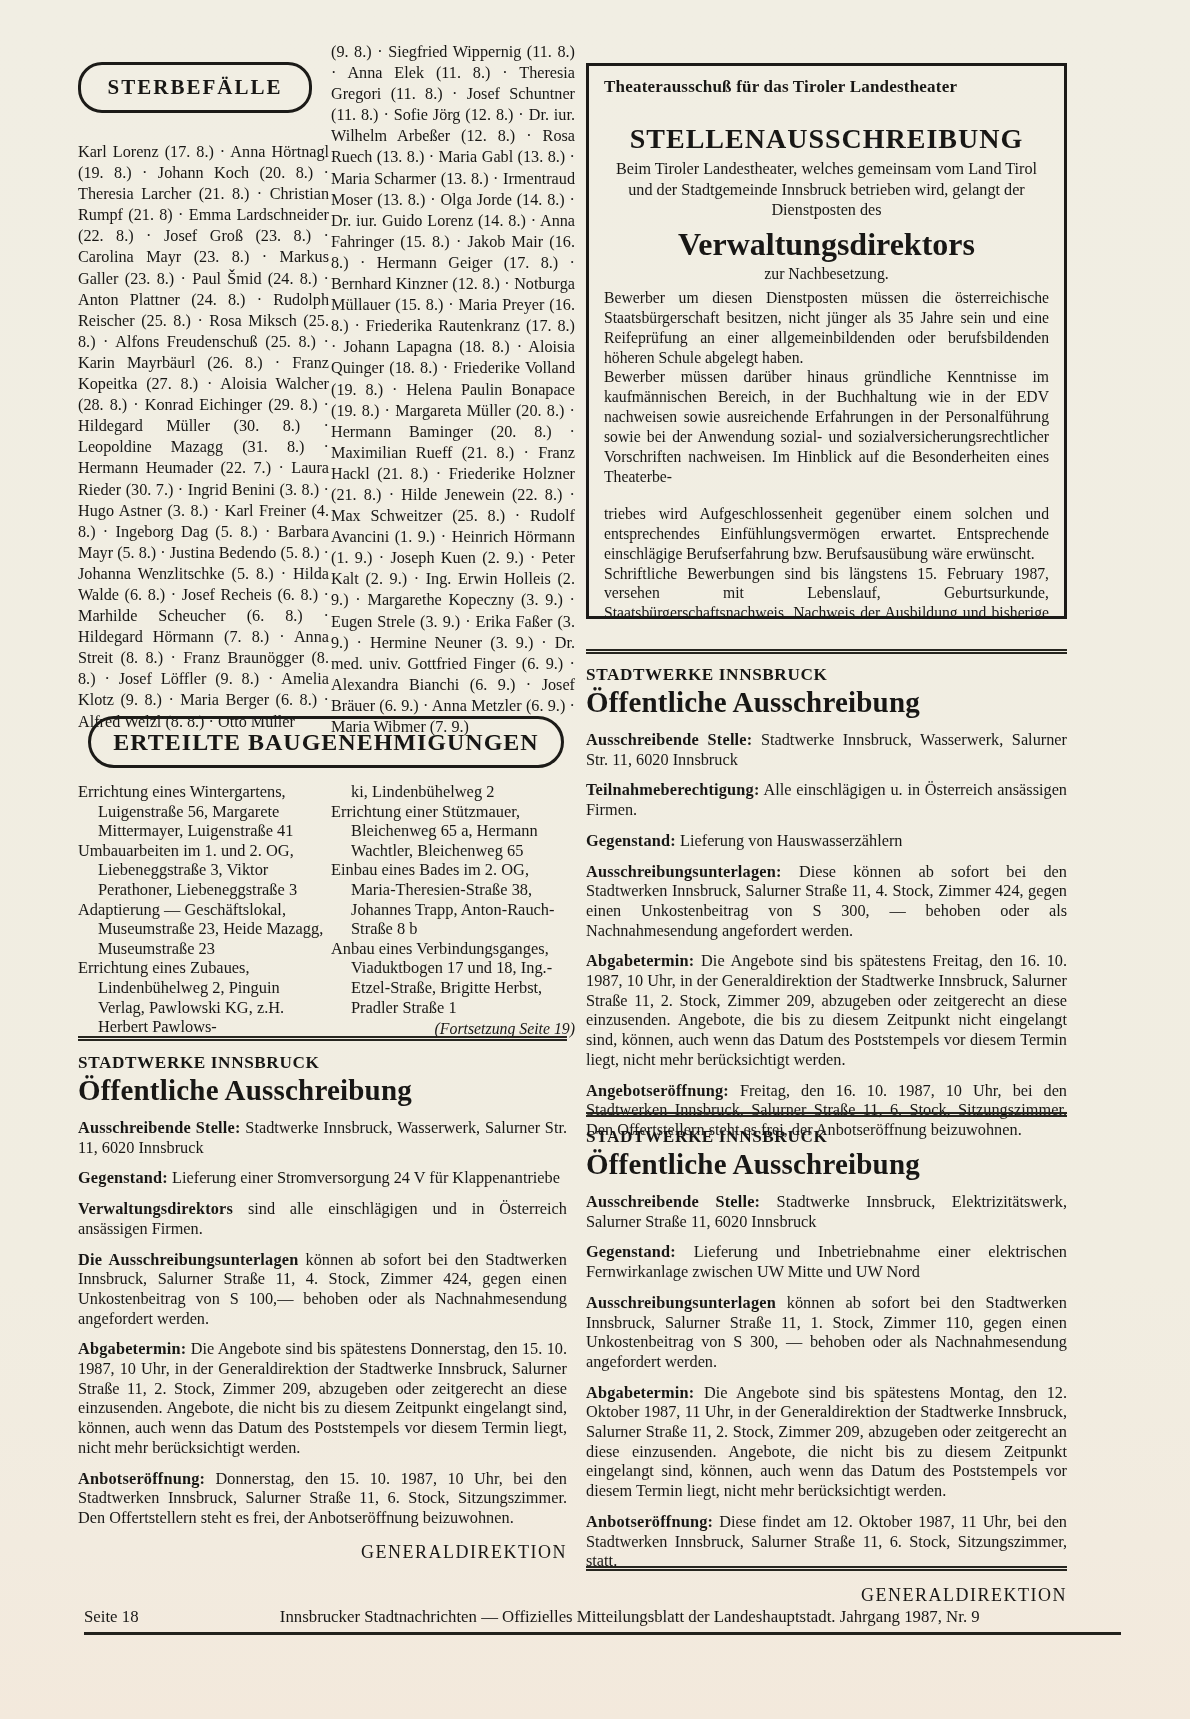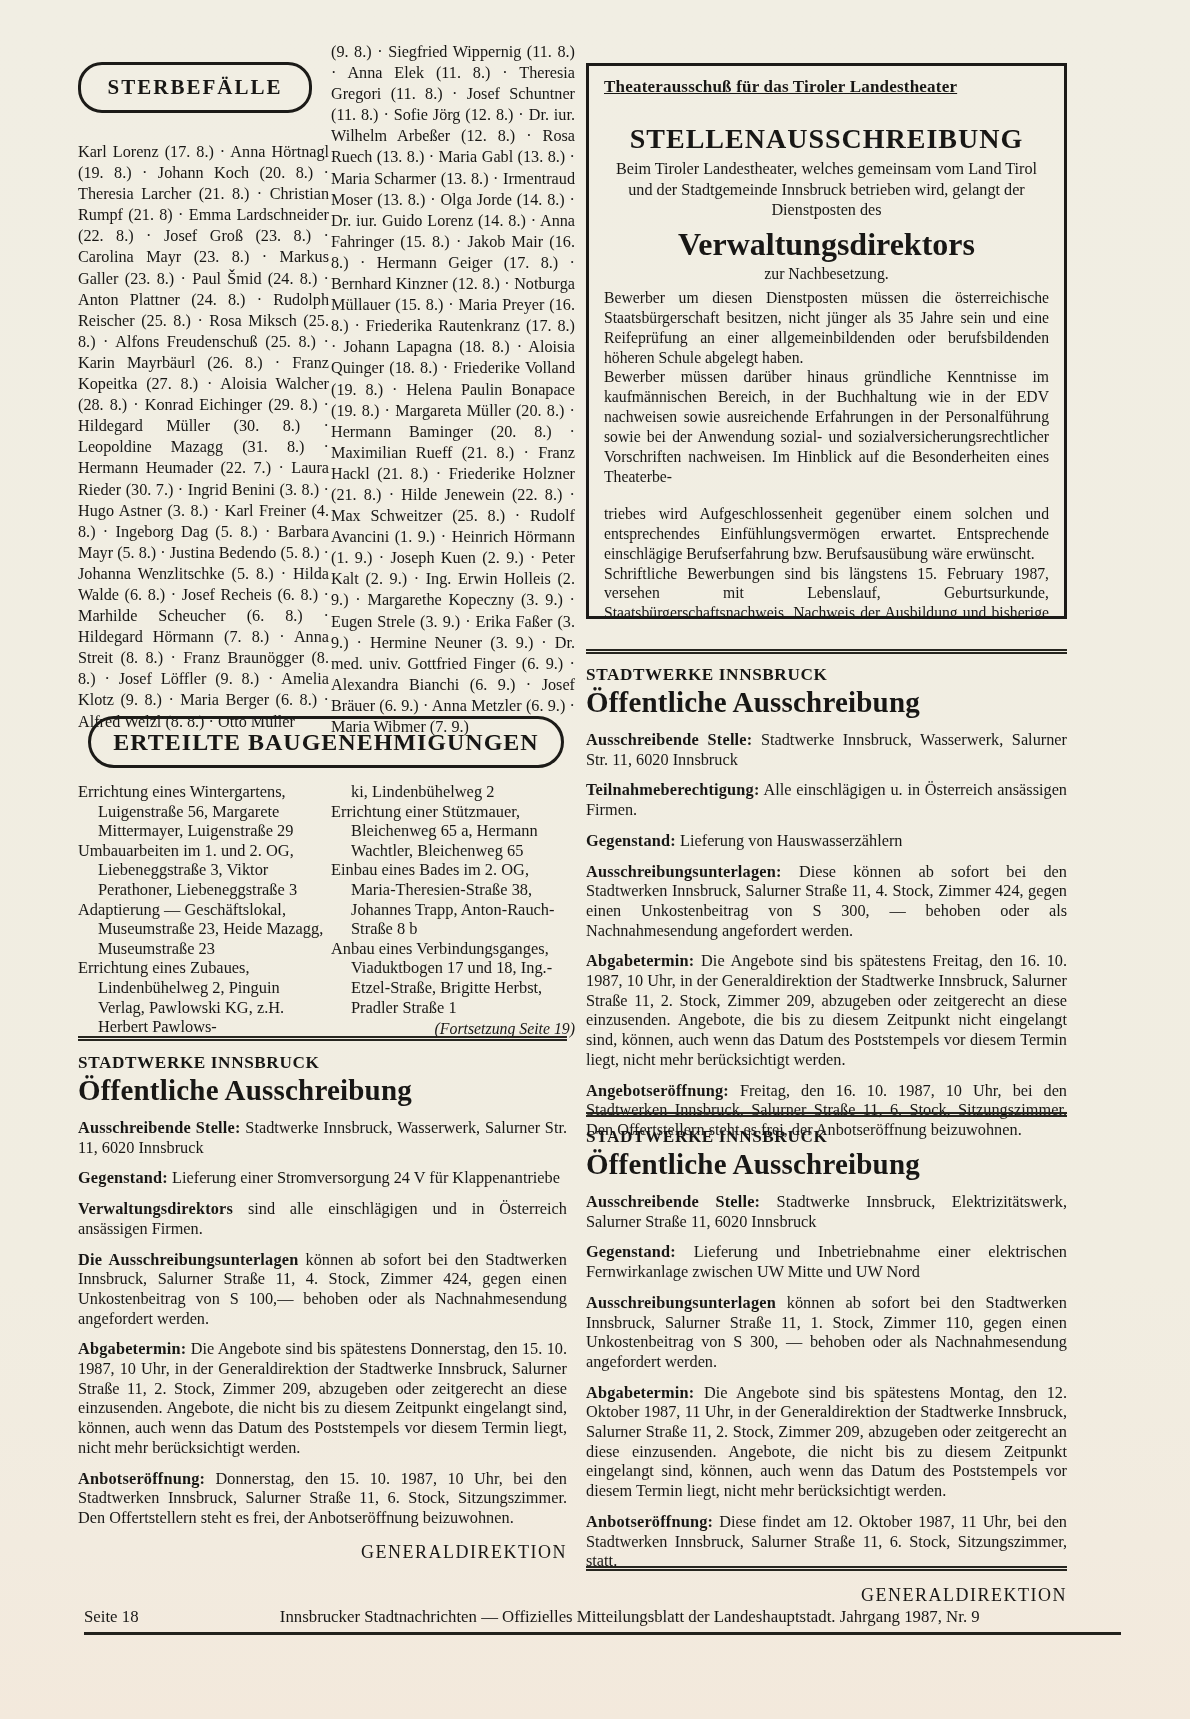--- a/index.html
+++ b/index.html
@@ -30,21 +30,21 @@
     font-size: 16.2px; line-height: 21.1px;
     text-align: justify;
   }
 
   
   .tbox {
     border: 3px solid #1c1b18;
     padding: 11px 15px 0 15px;
     overflow: hidden;
   }
-  .tbox-header { font-weight: bold; font-size: 17px; letter-spacing: 0.2px; text-decoration: underline; }
+  .tbox-header { font-weight: bold; font-size: 17px; letter-spacing: 0.2px; }
   .tbox-title  { text-align: center; font-weight: bold; font-size: 28px; letter-spacing: 1px; margin-top: 26px; }
   .tbox-intro  { text-align: center; font-size: 16.2px; line-height: 20.6px; margin-top: 4px; }
   .tbox-pos    { text-align: center; font-weight: bold; font-size: 32px; margin-top: 5px; }
   .tbox-sub    { text-align: center; font-size: 15.8px; margin-top: 2px; }
   .tbox-cols   { display: flex; gap: 17px; margin-top: 5px; flex-direction: column; }
   .tbox-col    { flex: 1; font-size: 15.7px; line-height: 19.9px; text-align: justify; }
   .tbox-col p  { margin: 0; }
   .sig { text-align: center; margin-top: 13px; font-size: 15.8px; line-height: 20px; }
 
   
@@ -129,21 +129,21 @@
     <div class="closing">GENERALDIREKTION</div>
   </div>
 
   <div class="abs double-rule" style="left:586px; top:1566px; width:481px;"></div>
 
   <div class="abs rounded-box" style="left:88px; top:716px; width:476px; height:52px; border-radius:26px;">
     <span class="rbox-title" style="font-size:24px; letter-spacing:1px;">ERTEILTE BAUGENEHMIGUNGEN</span>
   </div>
 
   <div class="abs" style="left:78px; top:782px; width:252px;">
-    <p class="permit">Errichtung eines Wintergartens, Luigenstraße 56, Margarete Mittermayer, Luigenstraße 29</p>
+    <p class="permit">Errichtung eines Wintergartens, Luigenstraße 56, Margarete Mittermayer, Luigenstraße 41</p>
     <p class="permit">Umbauarbeiten im 1. und 2. OG, Liebeneggstraße 3, Viktor Perathoner, Liebeneggstraße 3</p>
     <p class="permit">Adaptierung — Geschäftslokal, Museumstraße 23, Heide Mazagg, Museumstraße 23</p>
     <p class="permit">Errichtung eines Zubaues, Lindenbühelweg 2, Pinguin Verlag, Pawlowski KG, z.H. Herbert Pawlows-</p>
   </div>
 
   <div class="abs" style="left:331px; top:782px; width:244px;">
     <p class="permit cont">ki, Lindenbühelweg 2</p>
     <p class="permit">Errichtung einer Stützmauer, Bleichenweg 65 a, Hermann Wachtler, Bleichenweg 65</p>
     <p class="permit">Einbau eines Bades im 2. OG, Maria-Theresien-Straße 38, Johannes Trapp, Anton-Rauch-Straße 8 b</p>
     <p class="permit">Anbau eines Verbindungsganges, Viaduktbogen 17 und 18, Ing.-Etzel-Straße, Brigitte Herbst, Pradler Straße 1</p>

